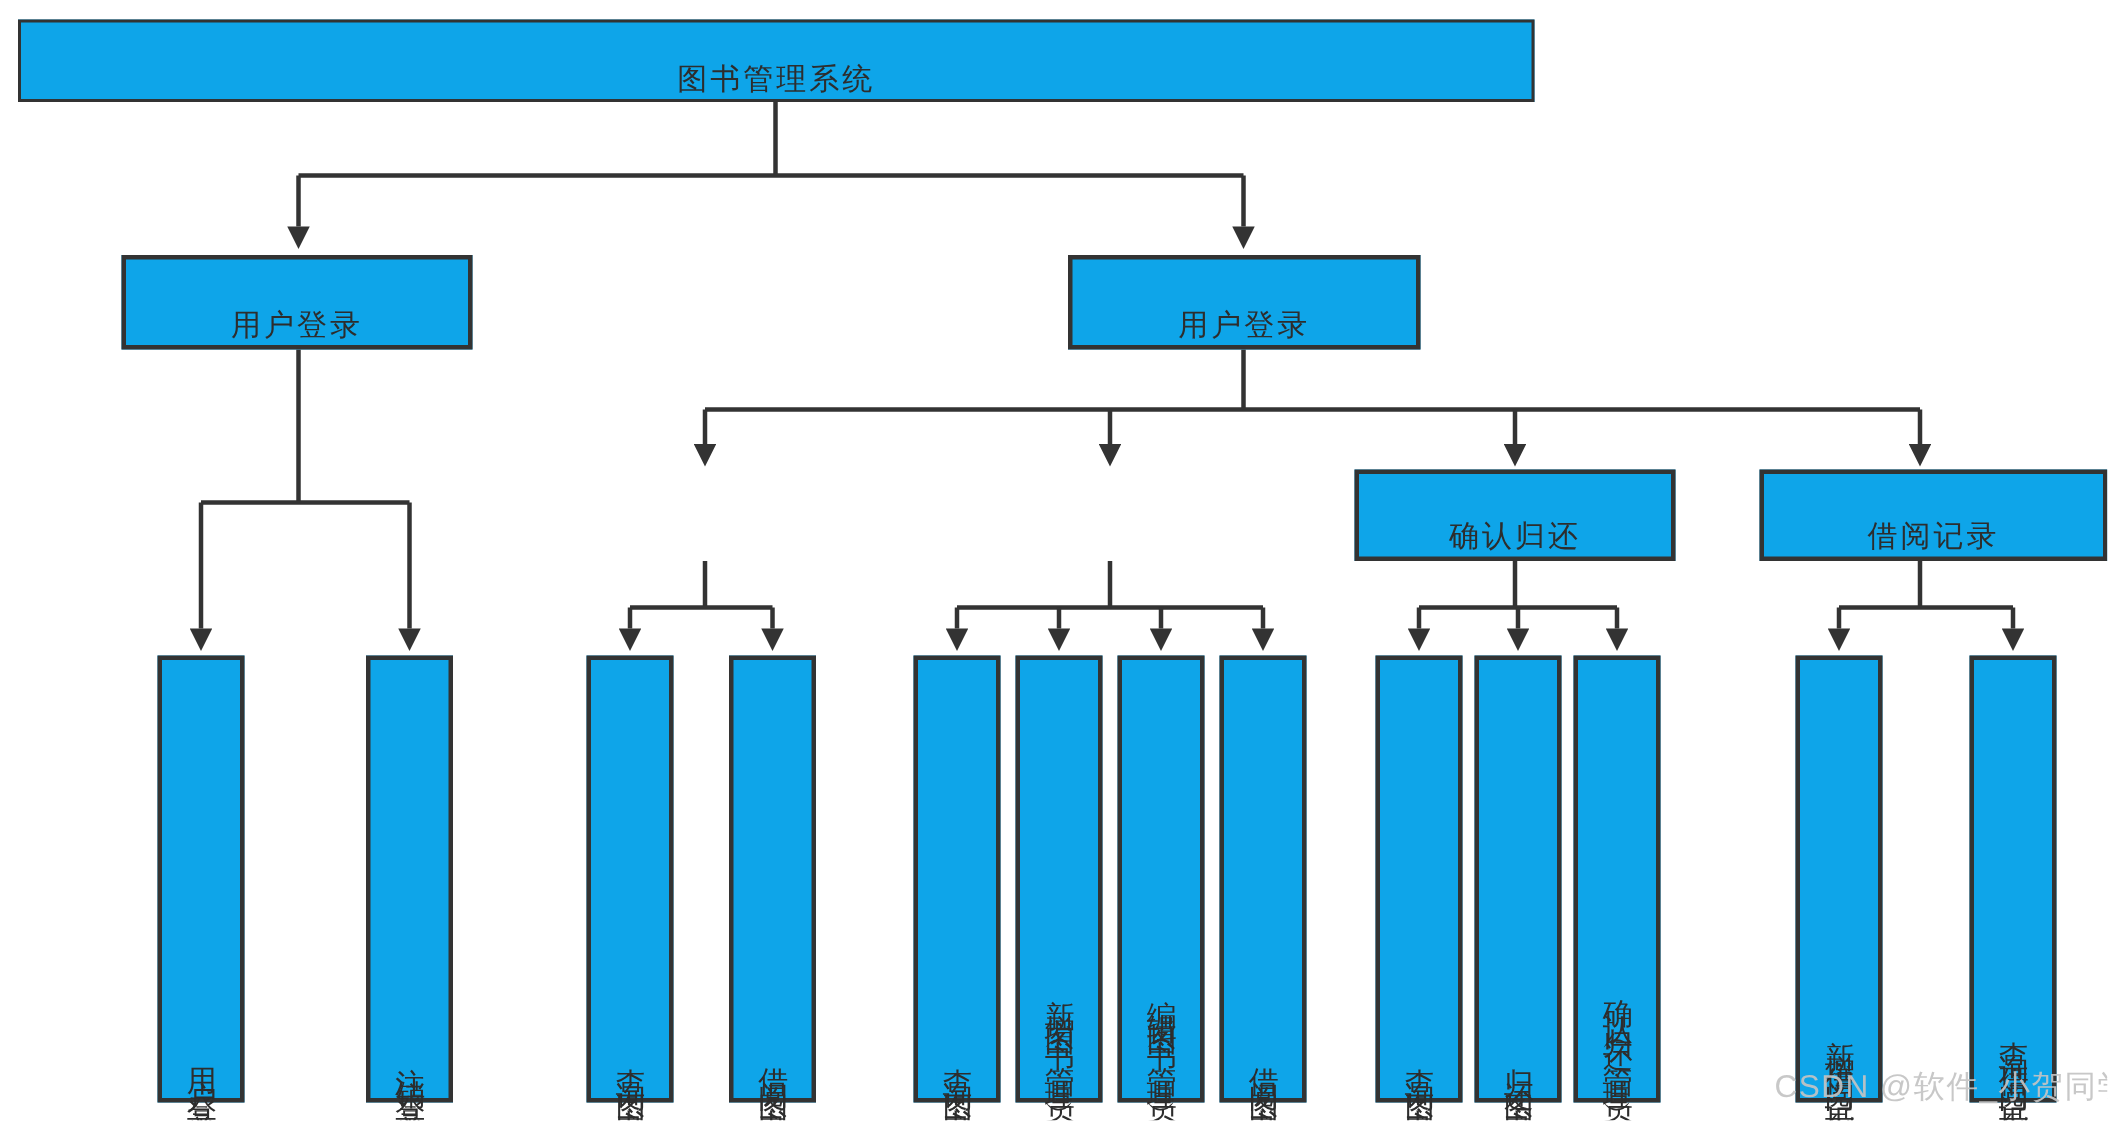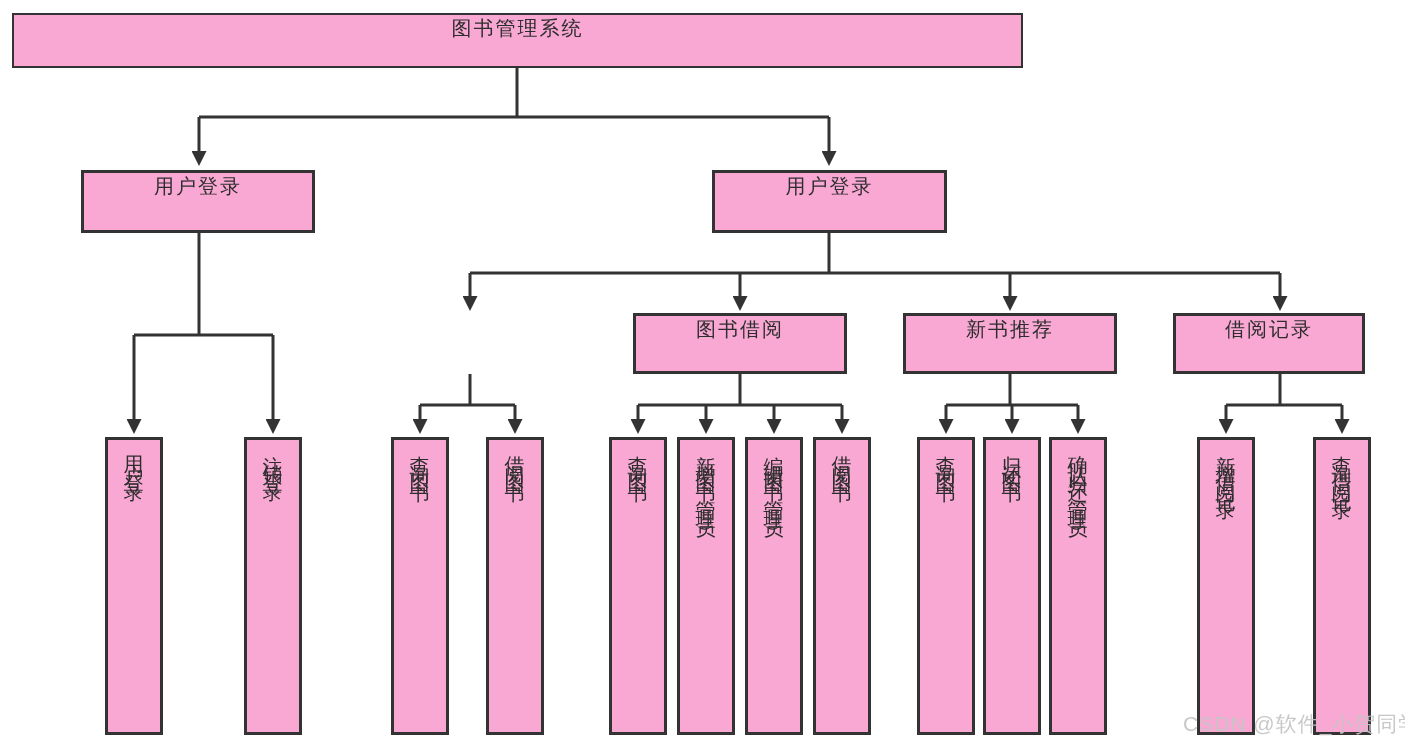--- a/index.html
+++ b/index.html
@@ -9,23 +9,23 @@
     background:#ffffff;
     font-family:"Liberation Sans", sans-serif;
     overflow:hidden;
   }
   #connectors{position:absolute;left:0;top:0;z-index:1;}
   #connectors path.c{stroke:#333333;stroke-width:3;fill:none;}
   #connectors .ah{fill:#333333;stroke:none;}
   .box{
     position:absolute;
     box-sizing:border-box;
-    background:#f9a8d4;
+    background:#0ea5e9;
     border:3px solid #333333;
-    display:flex;align-items:flex-start;justify-content:center;
+    display:flex;align-items:flex-end;justify-content:center;
     color:#2d2d2d;
     z-index:2;
   }
   .hbox{font-size:20px;letter-spacing:2px;}
   .root{border-width:2.5px;}
   .vbox span{
     writing-mode:vertical-rl;
     text-orientation:mixed;
     font-size:20px;
     letter-spacing:9px;
@@ -114,27 +114,24 @@
     <span>图书管理系统</span>
   </div>
 
   <div class="box hbox" style="left:81px;top:170px;width:234px;height:63px;">
     <span>用户登录</span>
   </div>
   <div class="box hbox" style="left:712px;top:170px;width:235px;height:63px;">
     <span>用户登录</span>
   </div>
 
-  <div class="box hbox" style="left:633px;top:313px;width:214px;height:61px;">
-    <span>图书借阅</span>
+  <div class="box hbox" style="left:903px;top:313px;width:214px;height:61px;">
+    <span>确认归还</span>
   </div>
-  <div class="box hbox" style="left:903px;top:313px;width:214px;height:61px;">
-    <span>新书推荐</span>
-  </div>
-  <div class="box hbox" style="left:1173px;top:313px;width:192px;height:61px;">
+  <div class="box hbox" style="left:1173px;top:313px;width:232px;height:61px;">
     <span>借阅记录</span>
   </div>
 
   <div class="box vbox" style="left:105px;top:437px;width:58px;height:298px;">
     <span>用户登录</span>
   </div>
   <div class="box vbox" style="left:244px;top:437px;width:58px;height:298px;">
     <span>注销登录</span>
   </div>
 

